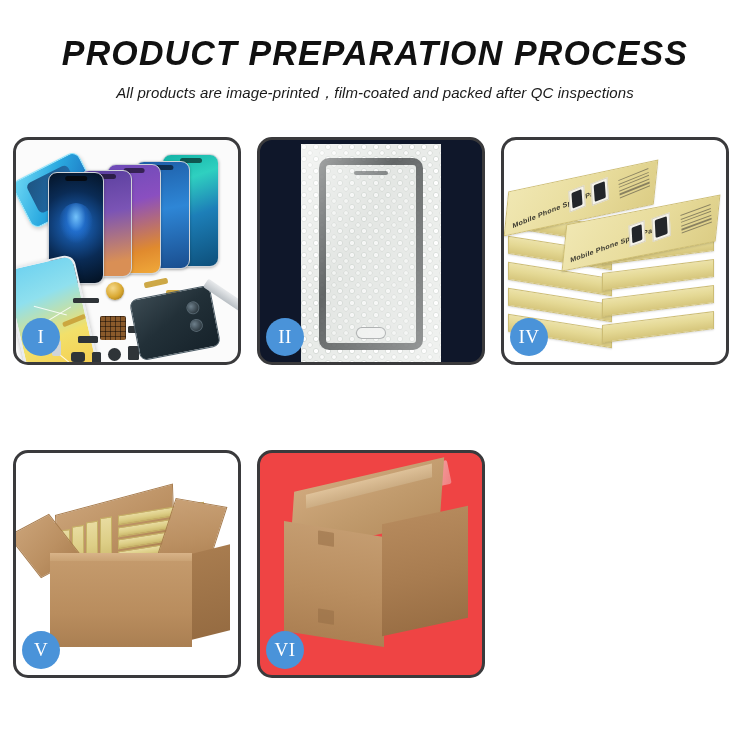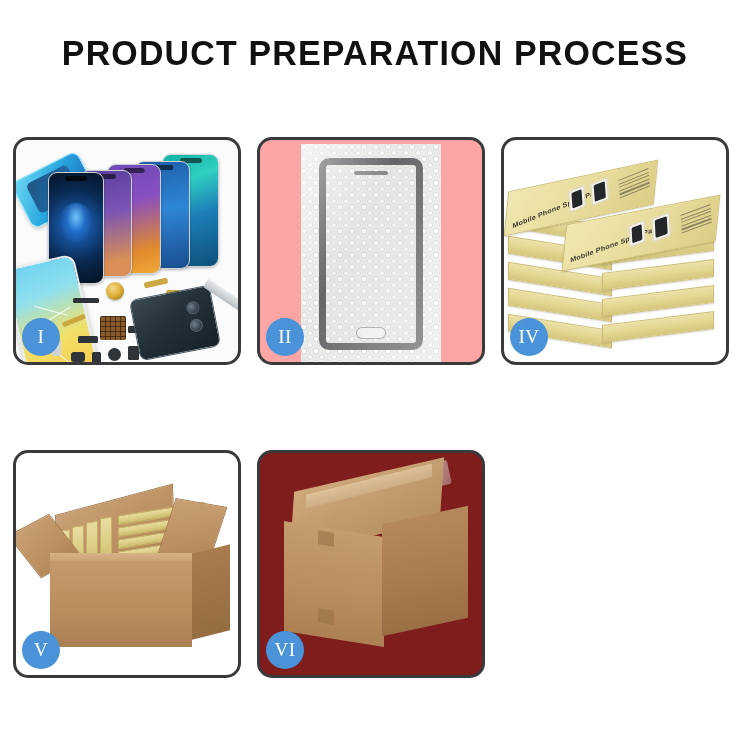--- a/index.html
+++ b/index.html
@@ -10,20 +10,21 @@
     background: #ffffff;
     font-family: "Liberation Sans", sans-serif;
     overflow: hidden;
     position: relative;
   }
 
   
   .header {
     text-align: center;
     padding-top: 34px;
+    font-style: italic;
   }
   .title {
     font-family: "Liberation Sans", sans-serif;
     font-size: 35px;
     font-weight: bold;
     letter-spacing: 1.2px;
     color: #111111;
     line-height: 1.1;
     transform: scaleX(0.97);
   }
@@ -172,21 +173,21 @@
     background: radial-gradient(circle at 35% 35%, #6e808c, #182127);
     border: 1px solid #55656f;
   }
   .tweezer {
     position: absolute; left: 186px; top: 150px; width: 44px; height: 10px;
     background: linear-gradient(180deg,#e8eaec,#b9bfc4);
     border-radius: 2px; transform: rotate(34deg);
   }
 
   
-  .p2 { background: #fca5a5; }
+  .p2 { background: #0f172a; }
   .bw-photo {
     position: absolute; left: 41px; top: 4px; width: 140px; height: 218px;
     background: #e9ebe9;
   }
   .bubble-field {
     position: absolute; inset: 0;
     background-color: #e6e9e6;
     background-image:
       radial-gradient(circle at 3px 3px, rgba(255,255,255,0.95) 1.6px, rgba(190,196,192,0.55) 2.6px, transparent 3.2px),
       radial-gradient(circle at 9px 9px, rgba(255,255,255,0.8) 1.4px, rgba(186,192,188,0.4) 2.4px, transparent 3px);
@@ -328,21 +329,21 @@
   .flap {
     position: absolute;
     background: linear-gradient(160deg,#c9a176 0%,#bb9062 60%,#ad8153 100%);
     border: 1px solid #a87d4f;
   }
   .flap-back { left: 40px; top: 46px; width: 118px; height: 60px; transform: skewY(-13deg) rotate(-2deg); }
   .flap-left { left: 6px; top: 66px; width: 46px; height: 54px; transform: rotate(-38deg) skewY(10deg); }
   .flap-right { left: 150px; top: 48px; width: 52px; height: 62px; transform: rotate(18deg) skewY(-8deg); }
 
   
-  .p6 { background: #7f1d1d; }
+  .p6 { background: #ef4444; }
   .sc-top {
     position: absolute; left: 32px; top: 22px; width: 150px; height: 62px;
     background: linear-gradient(165deg,#cfa87c 0%,#c09a6c 55%,#b78f60 100%);
     transform: skewY(-13deg) skewX(-4deg);
   }
   .sc-front {
     position: absolute; left: 24px; top: 76px; width: 100px; height: 110px;
     background: linear-gradient(180deg,#c49c70 0%,#b98e60 55%,#ac8053 100%);
     transform: skewY(9deg);
   }
@@ -364,20 +365,21 @@
     position: absolute; left: 120px; top: 14px; width: 70px; height: 24px;
     background: linear-gradient(120deg, rgba(255,255,255,0.9), rgba(240,240,240,0.35));
     transform: rotate(-12deg); border-radius: 2px;
   }
 </style>
 </head>
 <body>
 
 <div class="header">
   <div class="title">PRODUCT PREPARATION PROCESS</div>
+  <div class="subtitle">All products are image-printed，film-coated and packed after QC inspections</div>
 </div>
 
 <div class="grid">
 
   <div class="panel p1">
     <div class="panel-inner">
 
       <div class="film"></div>
 
       <div class="phone-fan">

